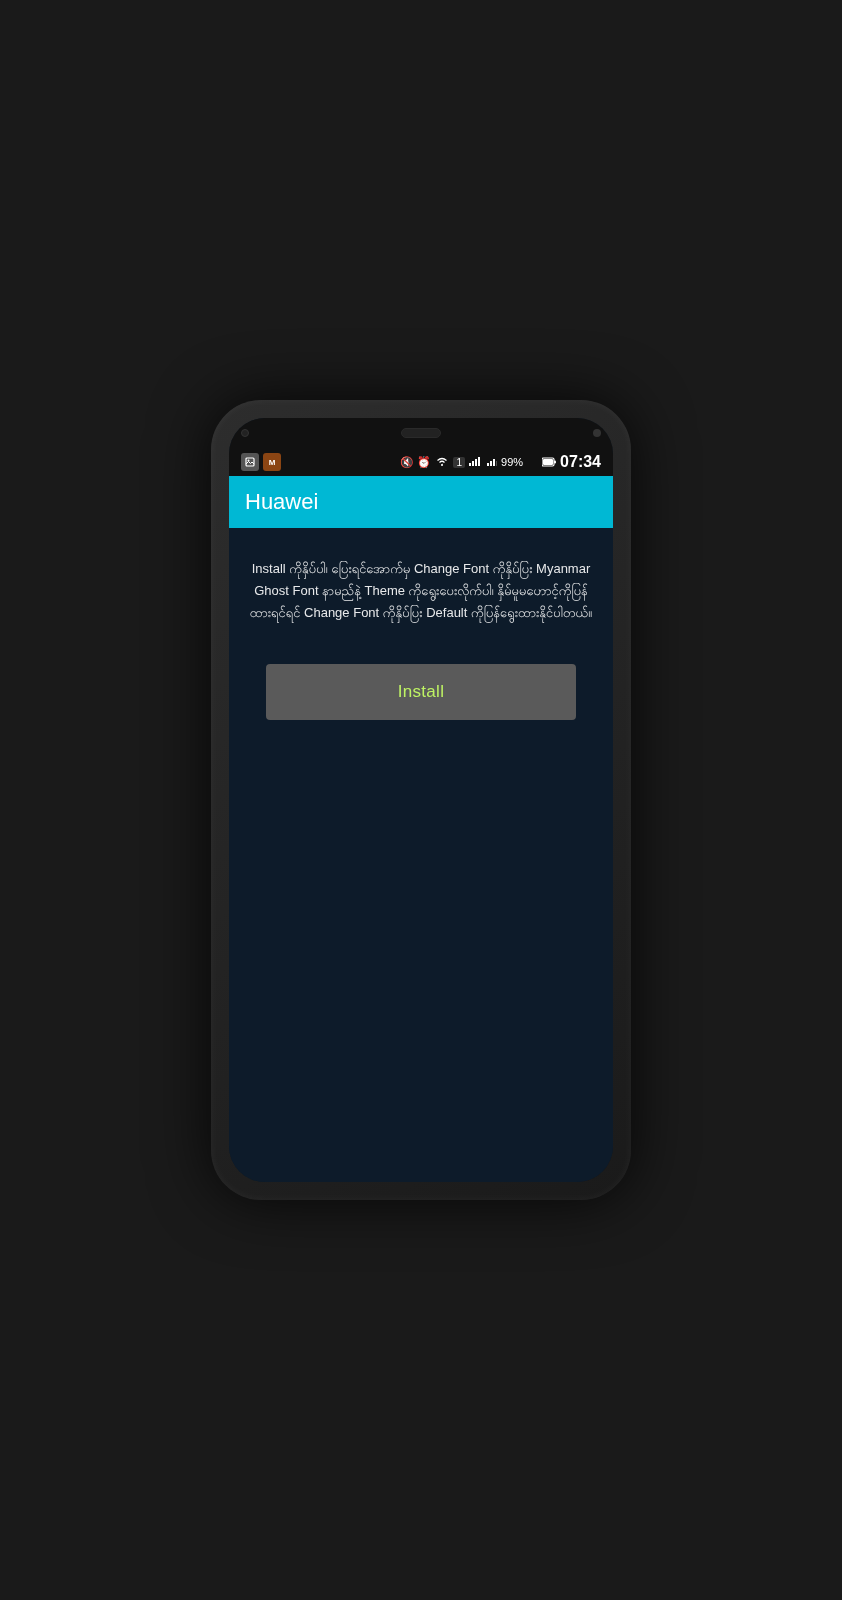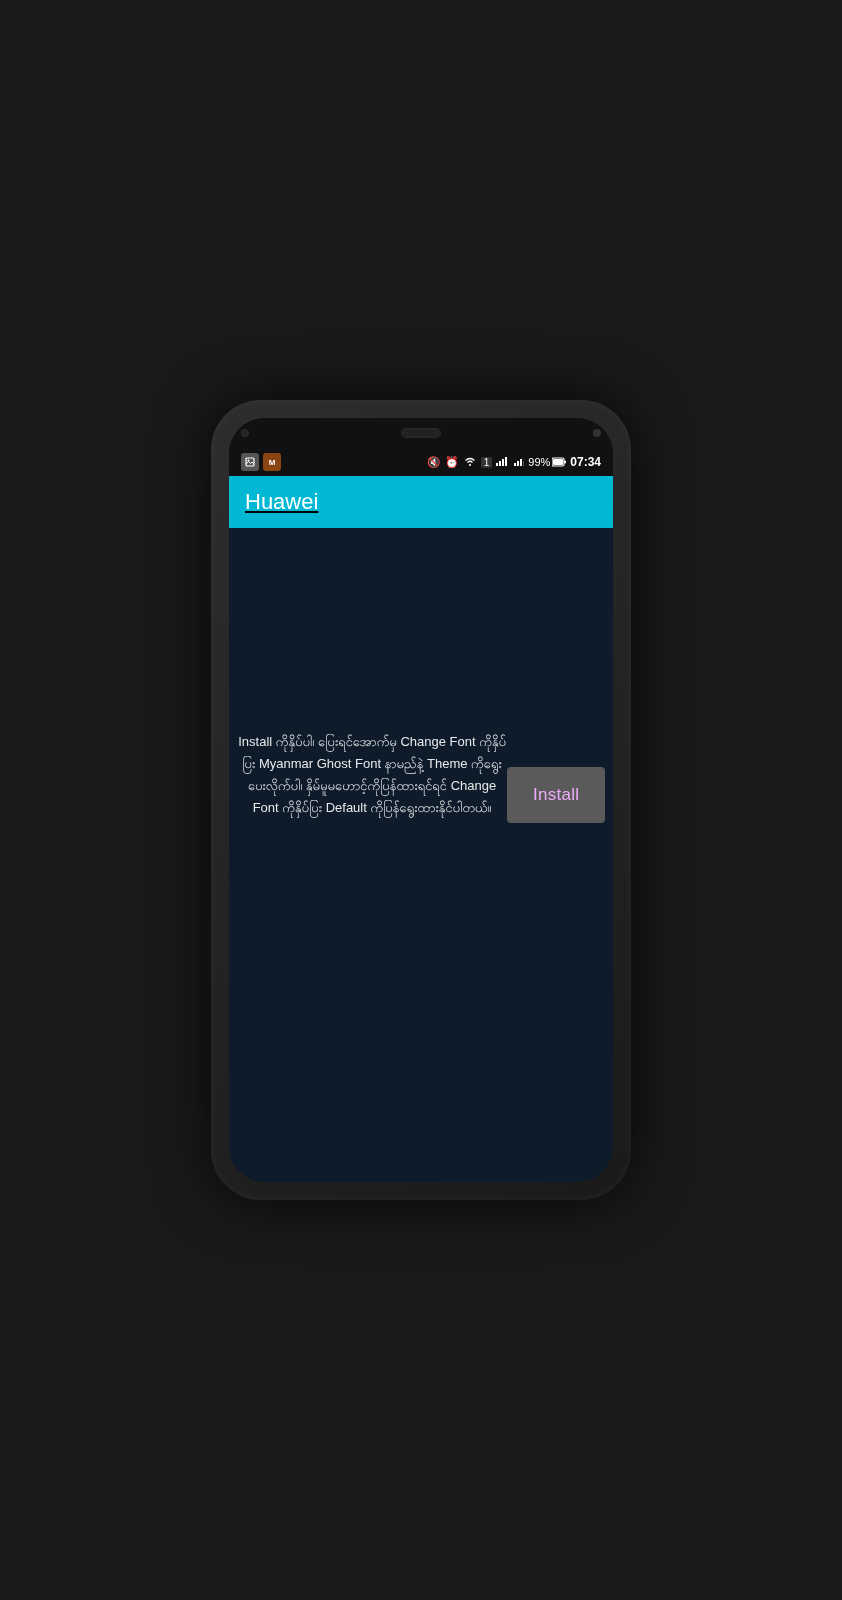--- a/index.html
+++ b/index.html
@@ -106,50 +106,49 @@
     }
 
     .status-icon-sym {
       font-size: 11px;
       color: #fff;
     }
 
     .battery-icon {
       display: inline-flex;
       align-items: center;
-      gap: 2px;
+      gap: 19px;
       font-size: 11px;
     }
 
     
     .app-bar {
       height: 52px;
       background: #00b8d4;
       display: flex;
       align-items: center;
       padding: 0 16px;
       flex-shrink: 0;
-      text-decoration: underline;
     }
 
     .app-title {
       color: #fff;
       font-size: 22px;
       font-weight: 500;
       font-family: Arial, sans-serif;
     }
 
     
     .main-content {
       flex: 1;
       background: #0d1b2a;
       display: flex;
-      flex-direction: row;
-      align-items: center;
-      padding: 30px 8px;
+      flex-direction: column;
+      align-items: center;
+      padding: 30px 20px;
       overflow: hidden;
     }
 
     .description-text {
       color: #fff;
       font-size: 13px;
       line-height: 1.7;
       text-align: center;
       margin-bottom: 40px;
       font-family: 'Segoe UI', Arial, sans-serif;
@@ -159,21 +158,21 @@
     .buttons-container {
       display: flex;
       flex-direction: column;
       gap: 14px;
       width: 100%;
       max-width: 310px;
     }
 
     .action-button {
       background: #5a5a5a;
-      color: #f0abfc;
+      color: #bef264;
       border: none;
       border-radius: 4px;
       padding: 18px 20px;
       font-size: 17px;
       font-family: Arial, sans-serif;
       cursor: pointer;
       text-align: center;
       width: 100%;
       letter-spacing: 0.3px;
     }
@@ -237,21 +236,21 @@
             </svg>
         </span>
         <span class="battery-icon">
           <span>99%</span>
           <svg width="14" height="10" viewBox="0 0 14 10">
               <rect x="0" y="1" width="12" height="8" rx="1.5" fill="none" stroke="#fff" stroke-width="1.2"></rect>
               <rect x="12" y="3.5" width="2" height="3" rx="1" fill="#fff"></rect>
               <rect x="1" y="2" width="10" height="6" rx="1" fill="#fff"></rect>
             </svg>
         </span>
-        <span style="font-size:12px; font-weight:600;">07:34</span>
+        <span style="font-size:16px; font-weight:600;">07:34</span>
       </div>
     </div>
 
     <div class="app-bar">
       <span class="app-title">Huawei</span>
     </div>
 
     <div class="main-content">
       <p class="description-text">Install ကိုနှိပ်ပါ၊ ပြေးရင်အောက်မှ Change Font ကိုနှိပ်ပြး Myanmar Ghost Font နာမည်နဲ့ Theme ကိုရွေးပေးလိုက်ပါ၊ နှိမ်မူမဟောင့်ကိုပြန်ထားရင်ရင် Change Font ကိုနှိပ်ပြး Default ကိုပြန်ရွေးထားနိုင်ပါတယ်။</p>
 

